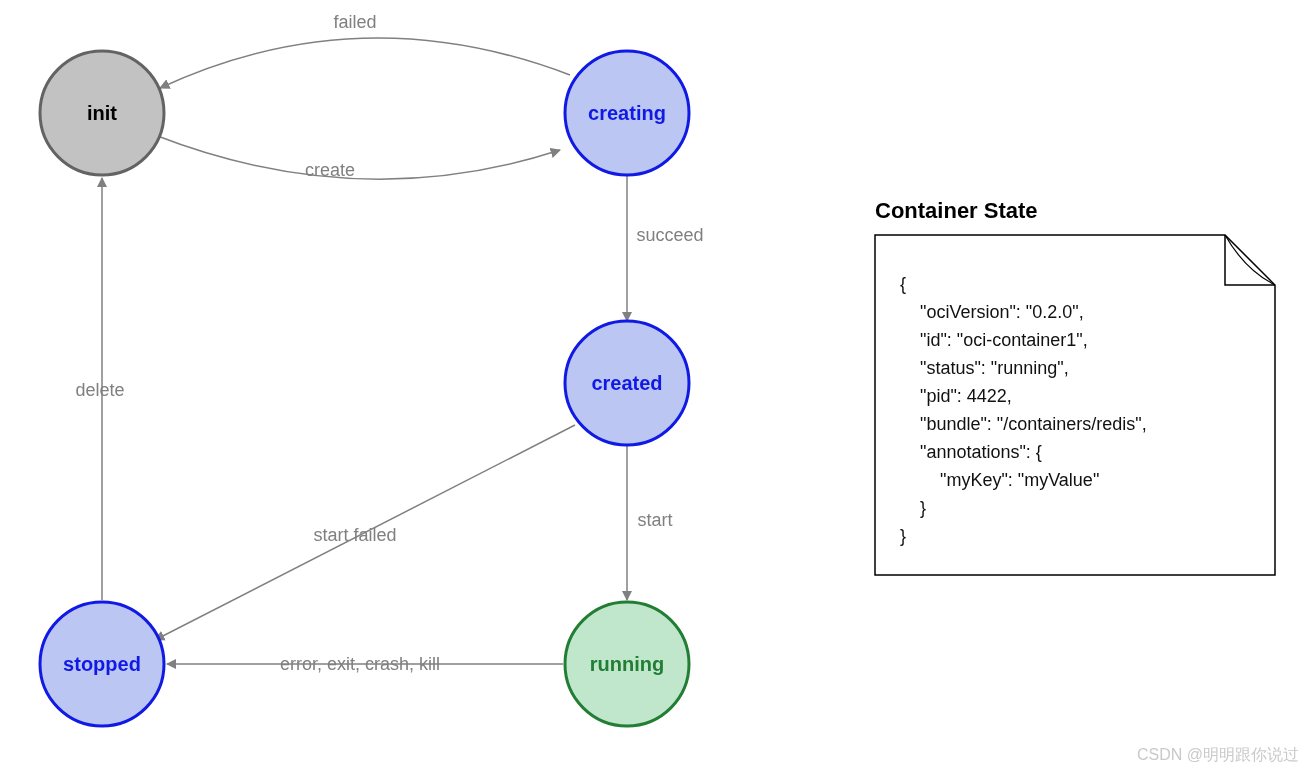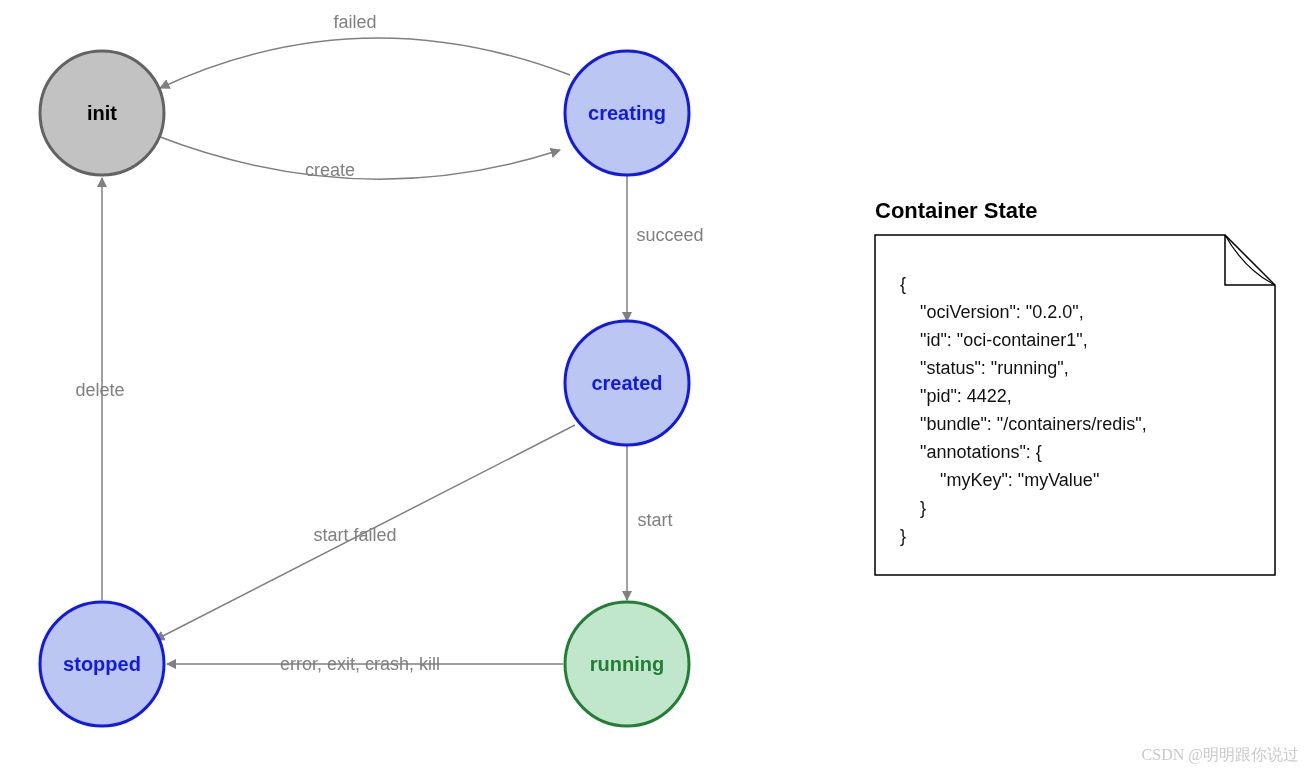--- a/index.html
+++ b/index.html
@@ -34,21 +34,21 @@
     fill: #111;
     font-family: -apple-system, BlinkMacSystemFont, "Helvetica Neue", Arial, sans-serif;
     white-space: pre;
   }
   .watermark {
     position: absolute;
     right: 12px;
     bottom: 8px;
     color: #c9c9c9;
     font-size: 16px;
-    font-family: Liberation Serif, serif;
+    font-family: Liberation Sans, sans-serif;
   }
 </style>
 </head>
 <body>
 
 <svg width="1311" height="774" viewBox="0 0 1311 774">
   <defs>
     <marker id="arrow" viewBox="0 0 10 10" refX="9" refY="5" markerWidth="7" markerHeight="7" orient="auto-start-reverse">
       <path d="M 0 0 L 10 5 L 0 10 z" fill="#808080"></path>
     </marker>

